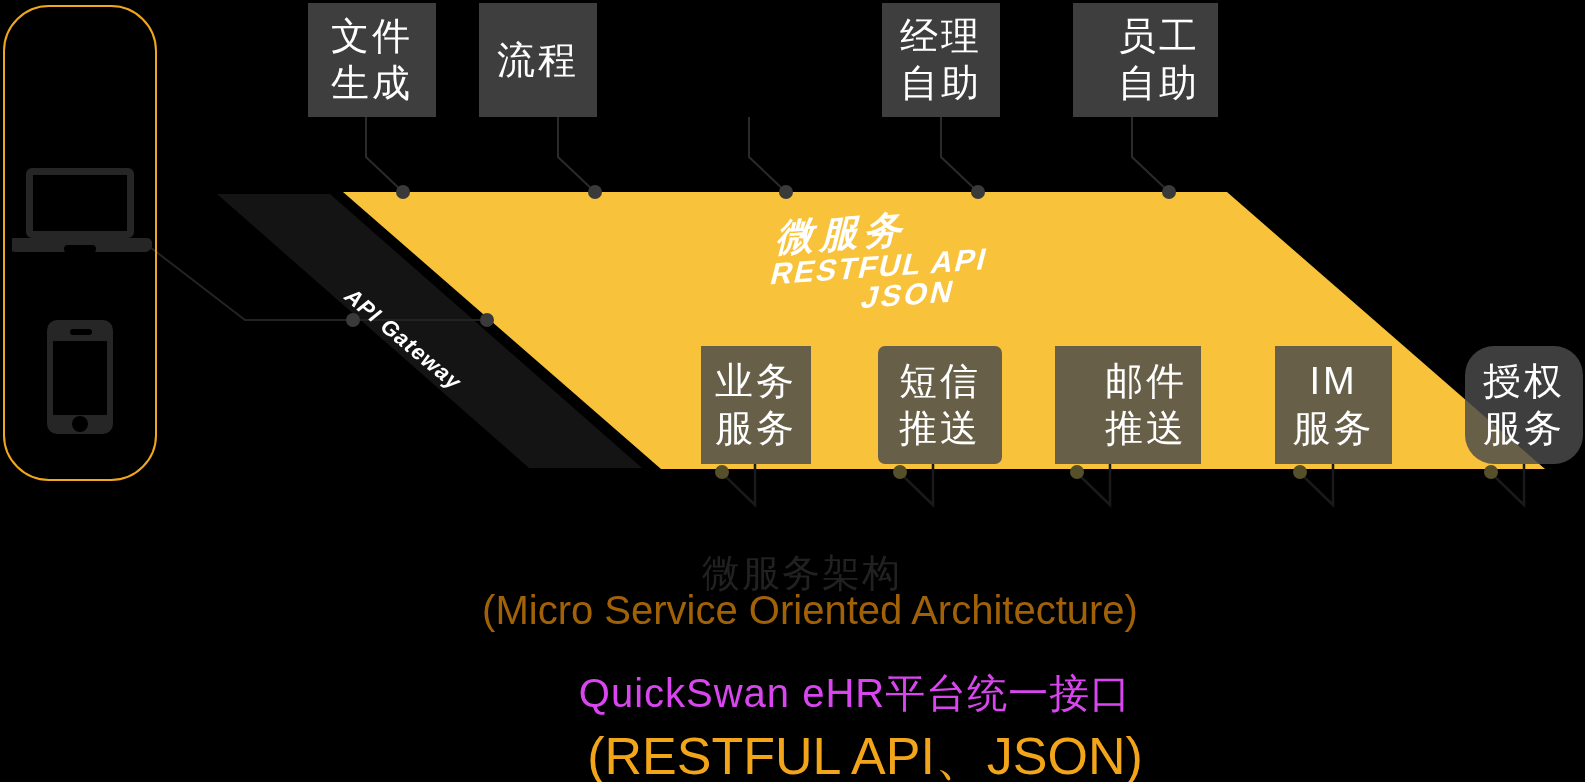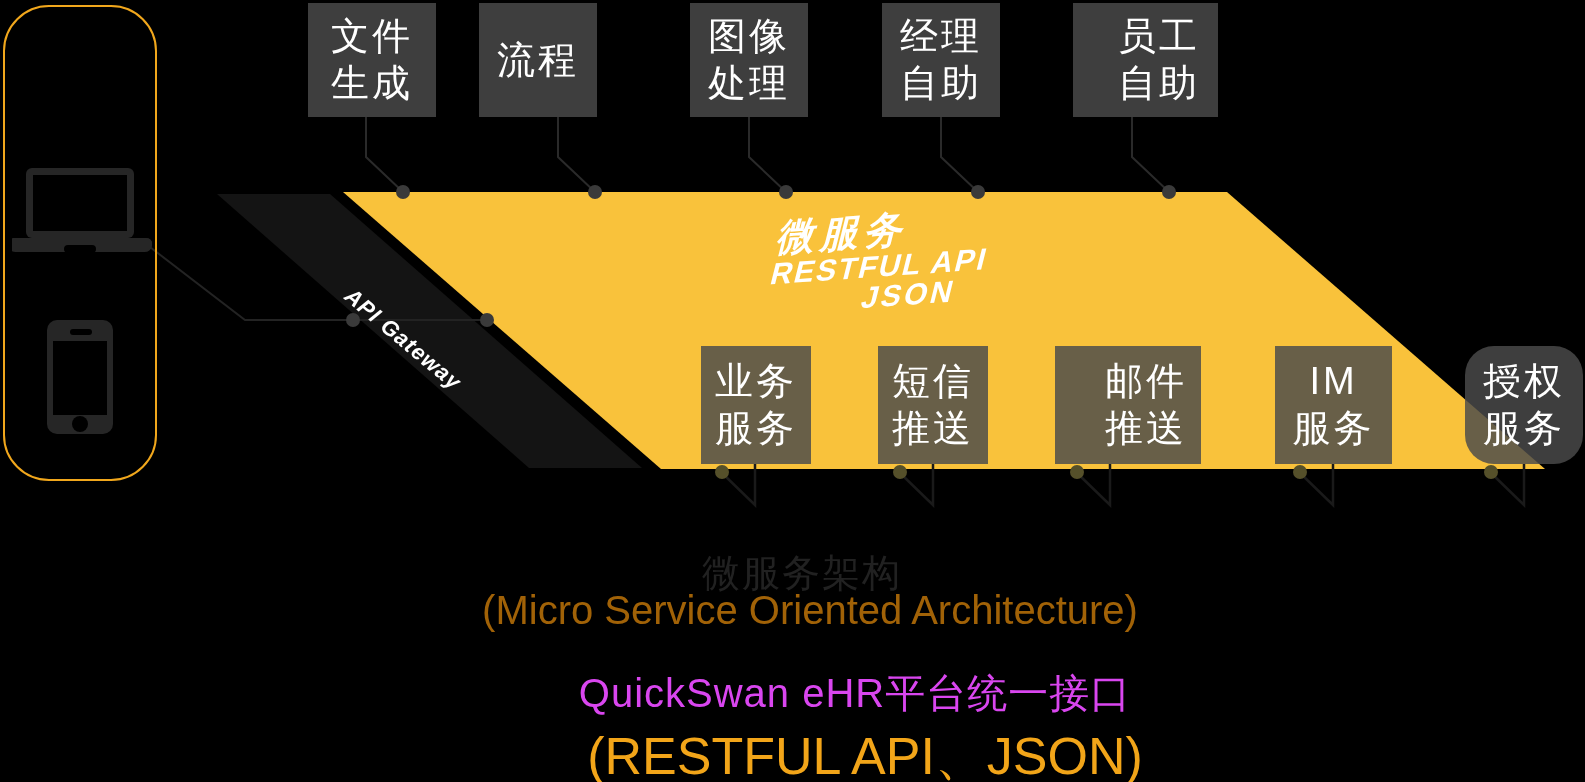--- a/index.html
+++ b/index.html
@@ -104,38 +104,34 @@
   </div>
 
   <div class="sbox top" style="left:308px;width:128px;">
     <span class="bl">文件</span>
     <span class="bl">生成</span>
   </div>
   <div class="sbox top" style="left:479px;width:118px;">
     <span class="bl">流程</span>
     <span class="bl"></span>
   </div>
-  <div class="sbox top" style="left:690px;width:118px;">
-    <span class="bl">图像</span>
-    <span class="bl">处理</span>
-  </div>
   <div class="sbox top" style="left:882px;width:118px;">
     <span class="bl">经理</span>
     <span class="bl">自助</span>
   </div>
   <div class="sbox top" style="left:1073px;width:118px;padding-left:27px;">
     <span class="bl">员工</span>
     <span class="bl">自助</span>
   </div>
 
   <div class="sbox bottom" style="left:701px;width:110px;">
     <span class="bl">业务</span>
     <span class="bl">服务</span>
   </div>
-  <div class="sbox bottom" style="left:878px;width:110px;">
+  <div class="sbox bottom" style="left:878px;width:124px;border-radius:7px;">
     <span class="bl">短信</span>
     <span class="bl">推送</span>
   </div>
   <div class="sbox bottom" style="left:1055px;width:110px;padding-left:36px;">
     <span class="bl">邮件</span>
     <span class="bl">推送</span>
   </div>
   <div class="sbox bottom" style="left:1275px;width:117px;">
     <span class="bl">IM</span>
     <span class="bl">服务</span>

